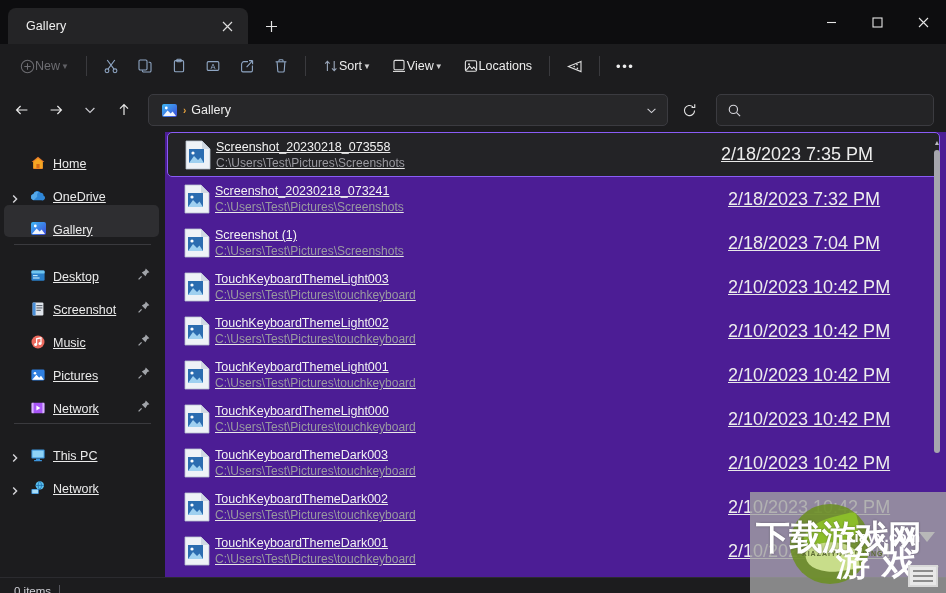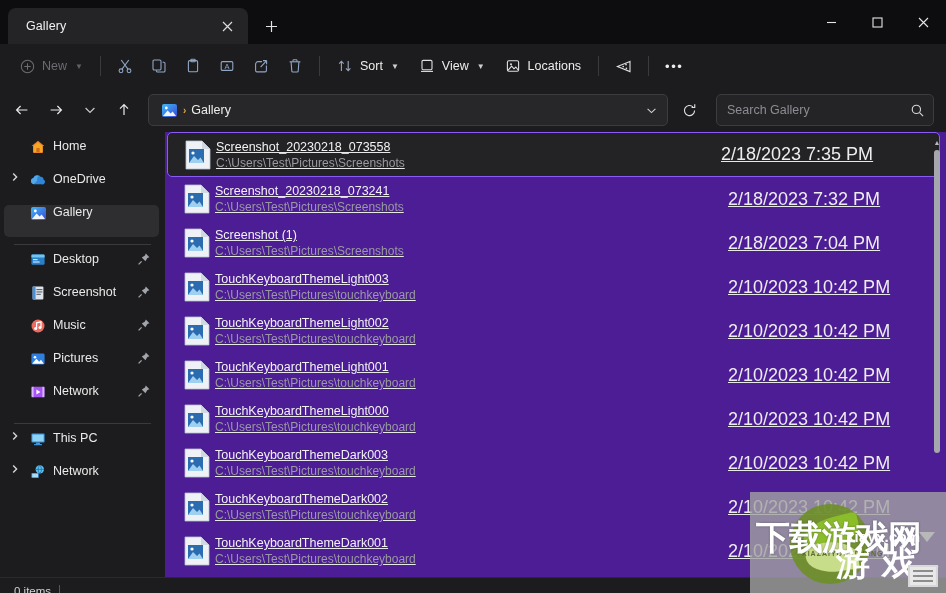--- a/index.html
+++ b/index.html
@@ -39,21 +39,21 @@
   .wc { width:46px; height:44px; display:flex; align-items:center; justify-content:center; color:#e6e6e6; }
   .wc svg { display:block; }
 
   
   .cmdbar {
     height:44px; background:#1c1c1e;
     display:flex; align-items:center; padding:0 10px; gap:0px;
   }
   .cb-btn {
     height:32px; border-radius:5px; display:flex; align-items:center;
-    gap:7px; padding:0 10px; color:#ededed; font-size:12.5px; white-space:nowrap;
+    padding:0 10px; color:#ededed; font-size:12.5px; white-space:nowrap;
   }
   .cb-btn.icononly { padding:0 9px; }
   .cb-btn.dim { color:#6d6d72; }
   .cb-btn .lbl { font-size:12.5px; }
   .cb-sep { width:1px; height:20px; background:#3a3a3e; margin:0 7px; }
   .chev { font-size:8px; opacity:.85; margin-left:1px; }
   .ico { display:flex; align-items:center; justify-content:center; }
   .ico svg { display:block; }
 
   
@@ -82,22 +82,22 @@
     color:#d8d8d8; font-size:12.5px; font-family:"Liberation Sans", sans-serif;
   }
   .searchbox input::placeholder { color:#8c8c93; }
 
   
   .bodyrow { display:flex; height:445px; }
 
   
   .sidebar { width:165px; background:#1c1c1e; padding-top:6px; overflow:hidden; position:relative; }
   .nav-item {
-    display:flex; align-items:flex-start; height:32px; margin:1px 6px 1px 4px;
-    border-radius:5px; padding-right:8px; font-size:12.5px; color:#eaeaea; position:relative;
+    display:flex; align-items:flex-end; height:32px; margin:1px 6px 1px 4px;
+    border-radius:5px; padding-right:8px; font-size:12.5px; color:#eaeaea; position:relative;text-decoration:underline;
   }
   .nav-item.sel { background:#2e2e31; }
   .nav-exp { width:22px; display:flex; align-items:center; justify-content:center; color:#d6d6da; font-size:9px; }
   .nav-ico { width:24px; display:flex; align-items:center; justify-content:center; }
   .nav-lbl { margin-left:3px; font-size:12.5px; }
   .nav-pin { margin-left:auto; opacity:.85; }
   .nav-sep { height:1px; background:#3a3a3e; margin:7px 14px 7px 14px; }
 
   
   .listpane { flex:1; background:#4c1d95; position:relative; overflow:hidden;text-decoration:underline; }
@@ -402,21 +402,20 @@
     </div>
 
     <div class="refresh">
       <svg width="15" height="15" viewBox="0 0 16 16">
           <path d="M13.4 8 a5.4 5.4 0 1 1 -1.7 -3.9" stroke="#e2e2e2" stroke-width="1.2" fill="none"></path>
           <path d="M13.6 1.4 v3.4 h-3.4" stroke="#e2e2e2" stroke-width="1.2" fill="none"></path>
         </svg>
     </div>
 
     <div class="searchbox">
-      <input type="text" value="" placeholder="Search Gallery" style="">
       <span class="ico">
         <svg width="15" height="15" viewBox="0 0 16 16">
             <circle cx="6.8" cy="6.8" r="4.4" stroke="#d6d6dc" stroke-width="1.2" fill="none"></circle>
             <path d="M10.2 10.2 L14 14" stroke="#d6d6dc" stroke-width="1.2"></path>
           </svg>
       </span>
     </div>
   </div>
 
   <div class="bodyrow">

